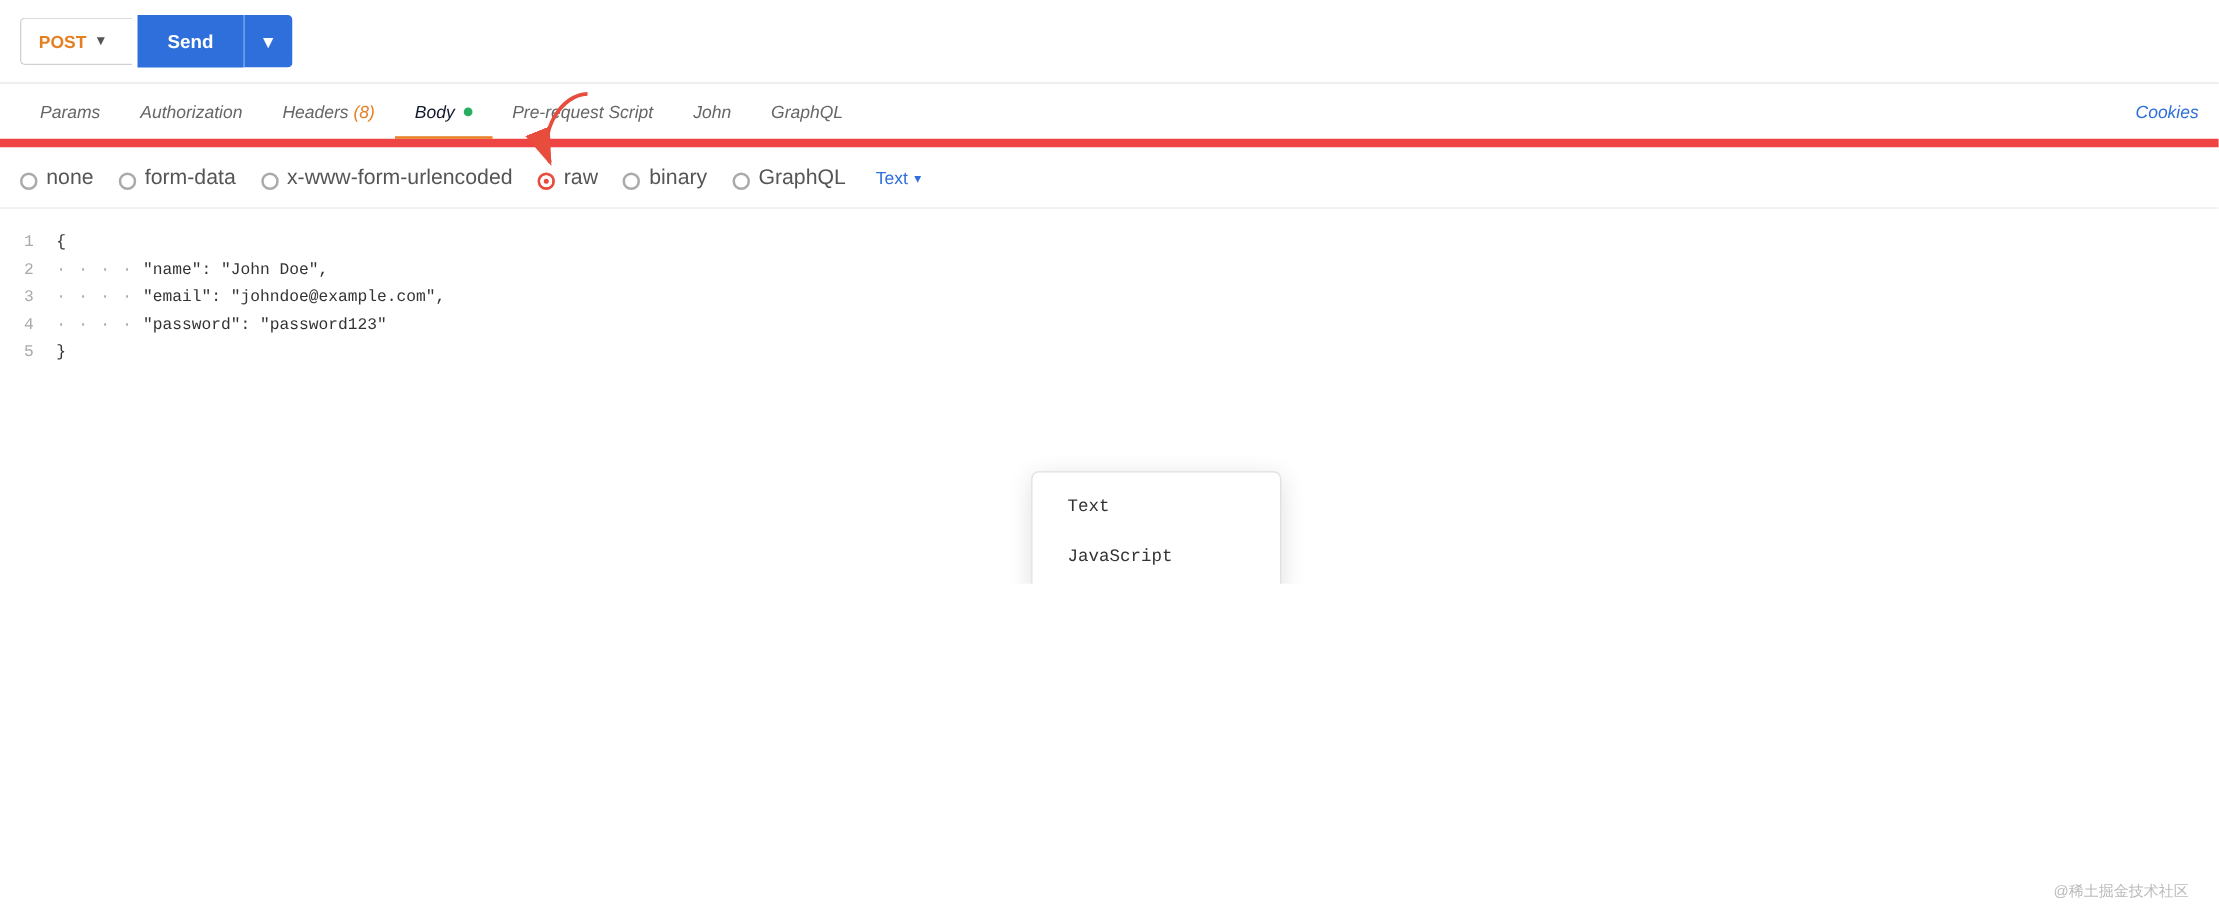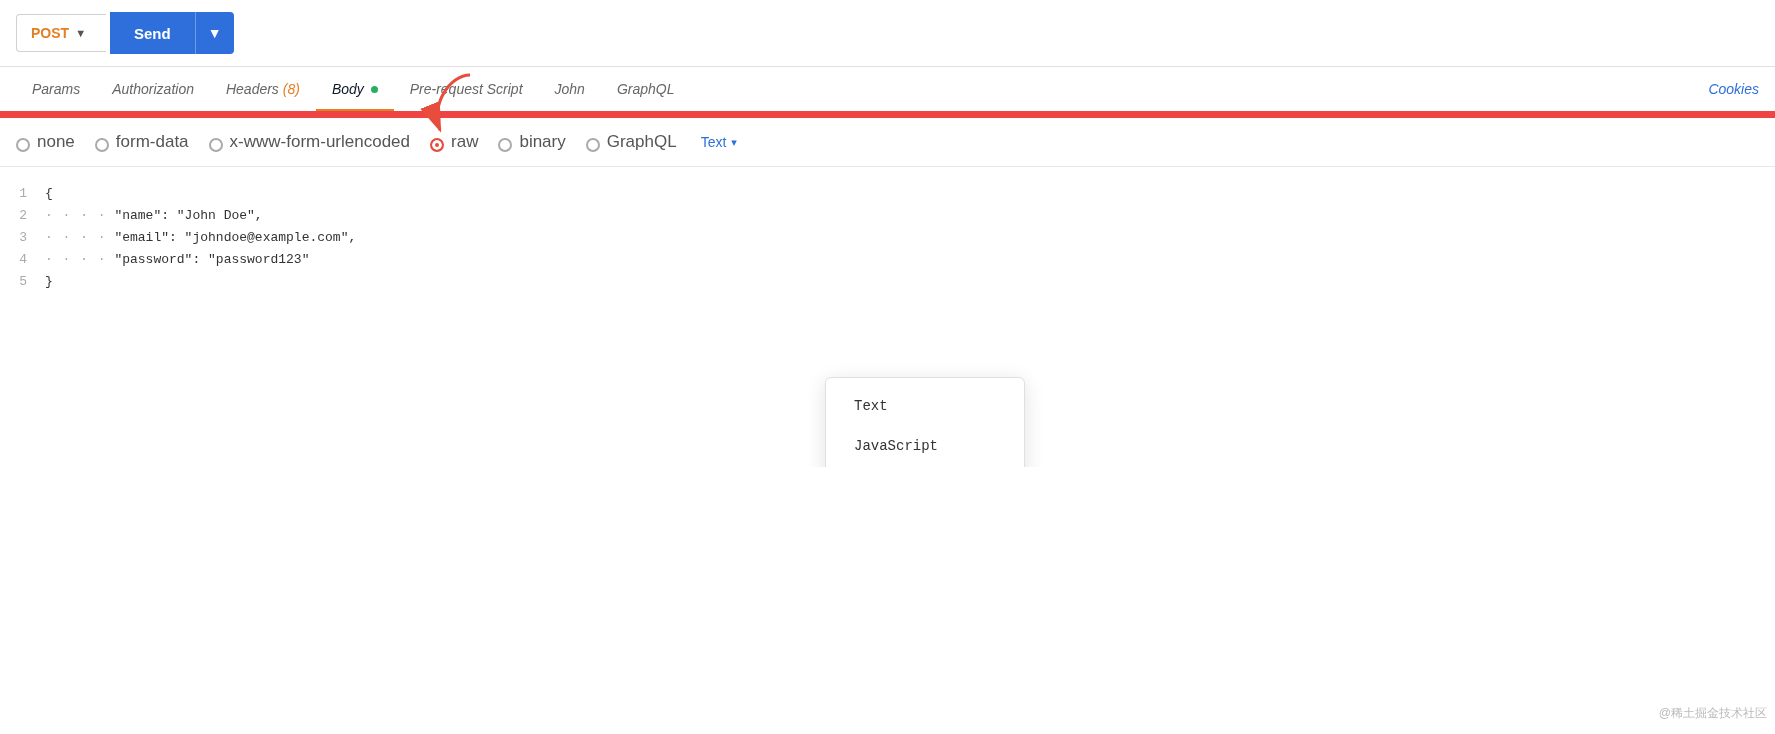--- a/index.html
+++ b/index.html
@@ -220,21 +220,21 @@
       padding: 12px 28px;
       cursor: pointer;
       color: #333;
       font-size: 14px;
     }
 
     
     .footer {
       position: fixed;
       bottom: 12px;
-      right: 8px;
+      right: 24px;
       color: #bbb;
       font-size: 12px;
     }
 
     
     .red-arrow-container {
       position: absolute;
       top: 65px;
       left: 390px;
       pointer-events: none;

